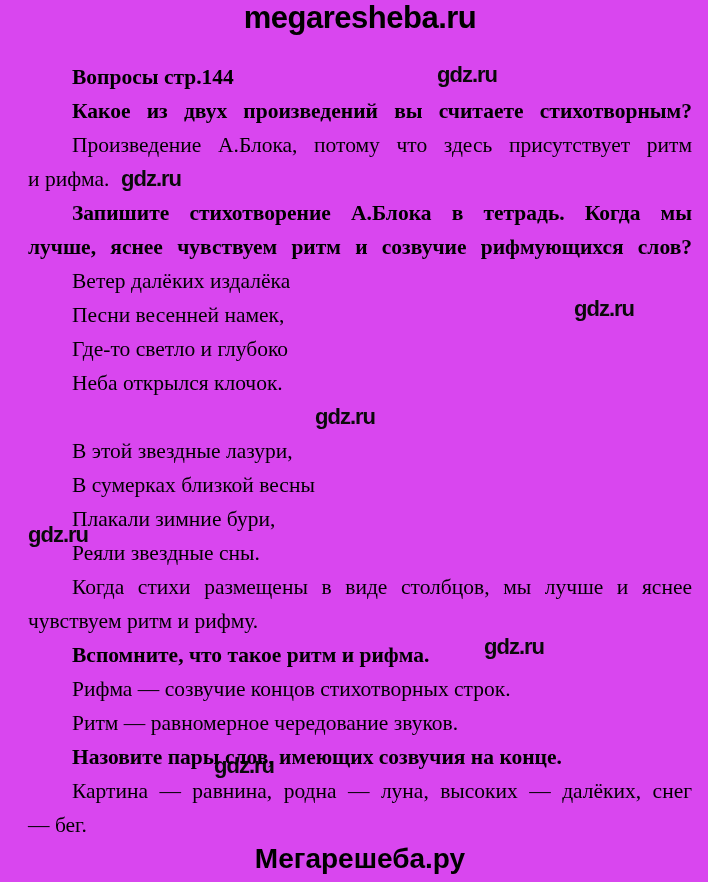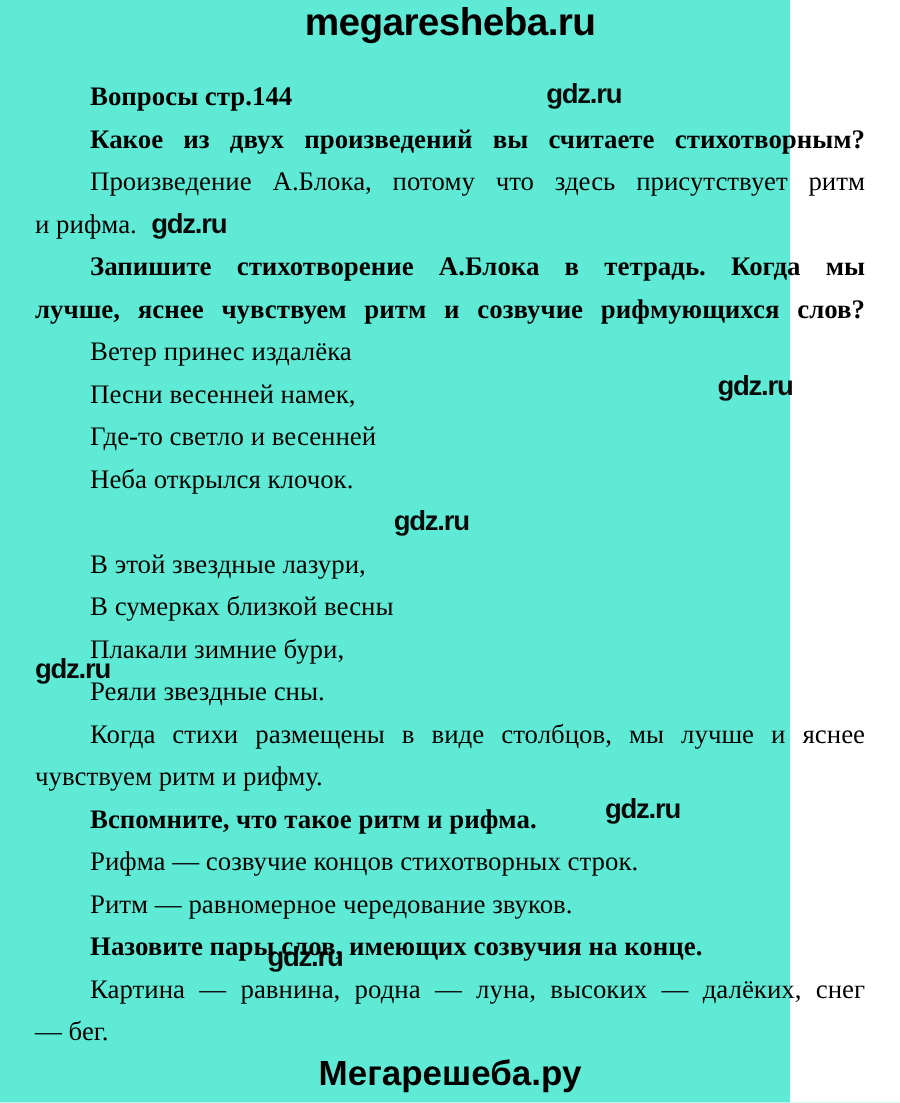--- a/index.html
+++ b/index.html
@@ -5,23 +5,23 @@
   html, body {
     margin: 0;
     padding: 0;
     background: #ffffff;
     width: 720px;
     height: 882px;
     overflow: hidden;
   }
   .page {
     position: relative;
-    width: 632px;
+    width: 708px;
     height: 882px;
-    background: #5eead4;
+    background: #d946ef;
     color: #000000;
   }
   .site-title-top {
     position: absolute;
     top: 0;
     left: 0;
     width: 720px;
     text-align: center;
     font-family: "Liberation Sans", sans-serif;
     font-weight: bold;
@@ -102,23 +102,23 @@
   <div class="content">
     <div class="line bold ind">Вопросы стр.144</div>
     <div class="line bold ind jfull">Какое из двух произведений вы считаете стихотворным?</div>
 
     <div class="line ind jfull">Произведение А.Блока, потому что здесь присутствует ритм</div>
     <div class="line">и рифма.</div>
 
     <div class="line bold ind jfull">Запишите стихотворение А.Блока в тетрадь. Когда мы</div>
     <div class="line bold jfull">лучше, яснее чувствуем ритм и созвучие рифмующихся слов?</div>
 
-    <div class="line ind">Ветер принес издалёка</div>
+    <div class="line ind">Ветер далёких издалёка</div>
     <div class="line ind">Песни весенней намек,</div>
-    <div class="line ind">Где-то светло и весенней</div>
+    <div class="line ind">Где-то светло и глубоко</div>
     <div class="line ind">Неба открылся клочок.</div>
 
     <div class="wm wm-flow">gdz.ru</div>
 
     <div class="line ind">В этой звездные лазури,</div>
     <div class="line ind">В сумерках близкой весны</div>
     <div class="line ind">Плакали зимние бури,</div>
     <div class="line ind">Реяли звездные сны.</div>
 
     <div class="line ind jfull">Когда стихи размещены в виде столбцов, мы лучше и яснее</div>

